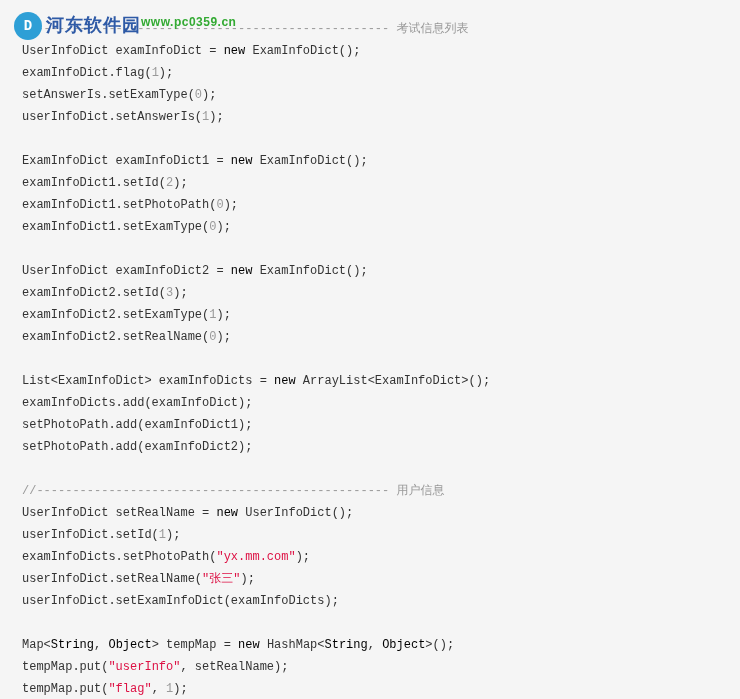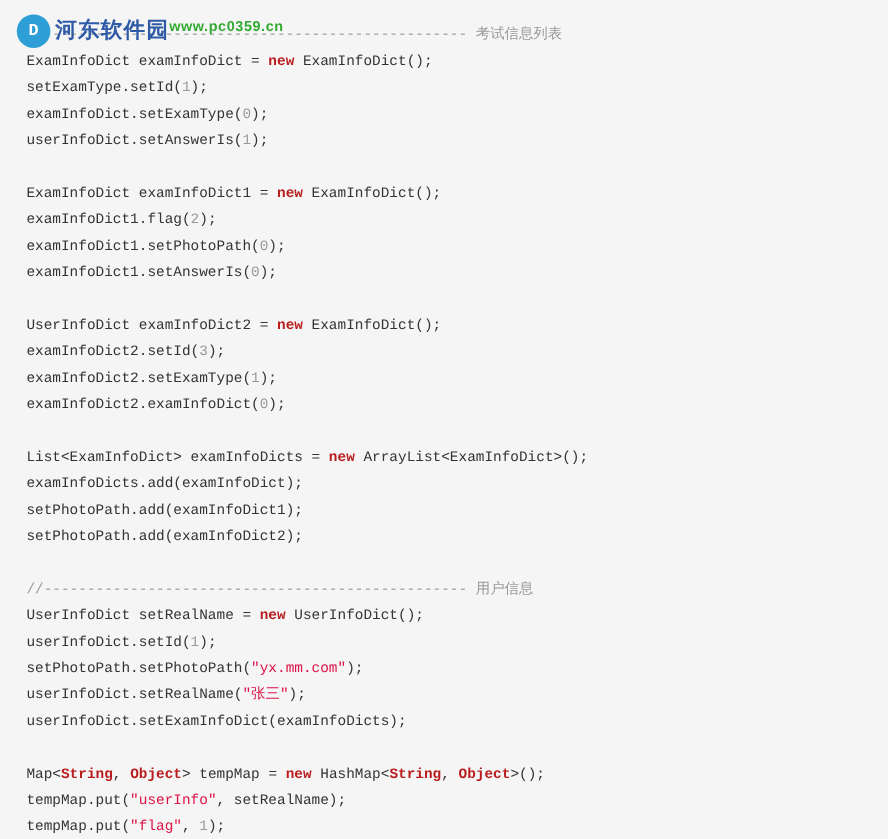--- a/index.html
+++ b/index.html
@@ -13,21 +13,21 @@
       padding: 18px 0 0 22px;
       color: #333333;
       position: relative;
       overflow: hidden;
     }
     .code-line {
       white-space: pre;
       color: #333333;
     }
     .comment { color: #999999; }
-    .keyword { color: #b91c1c; font-weight: bold; }
+    .keyword { color: #000000; }
     .number { color: #999999; }
     .string { color: #dd1144; }
     .watermark-container {
       position: absolute;
       top: 12px;
       left: 14px;
       z-index: 10;
       display: flex;
       align-items: center;
       pointer-events: none;
@@ -71,53 +71,53 @@
 <div class="watermark-container">
   <span class="watermark-logo">D</span>
   <span class="watermark-text">
     <span class="watermark-title">河东软件园</span>
     <span class="watermark-url">www.pc0359.cn</span>
   </span>
 </div>
 
 <div class="row code-line comment">//------------------------------------------------- 考试信息列表</div>
 
-<div class="row code-line"><span>ExamInfoDict examInfoDict = </span><span class="keyword">new</span><span> ExamInfoDict();</span></div>
-<div class="row code-line"><span>setExamType.setId(</span><span class="number">1</span><span>);</span></div>
-<div class="row code-line"><span>examInfoDict.setExamType(</span><span class="number">0</span><span>);</span></div>
+<div class="row code-line"><span>UserInfoDict examInfoDict = </span><span class="keyword">new</span><span> ExamInfoDict();</span></div>
+<div class="row code-line"><span>examInfoDict.flag(</span><span class="number">1</span><span>);</span></div>
+<div class="row code-line"><span>setAnswerIs.setExamType(</span><span class="number">0</span><span>);</span></div>
 <div class="row code-line"><span>userInfoDict.setAnswerIs(</span><span class="number">1</span><span>);</span></div>
 
 <div class="row code-line"> </div>
 
 <div class="row code-line"><span>ExamInfoDict examInfoDict1 = </span><span class="keyword">new</span><span> ExamInfoDict();</span></div>
-<div class="row code-line"><span>examInfoDict1.flag(</span><span class="number">2</span><span>);</span></div>
+<div class="row code-line"><span>examInfoDict1.setId(</span><span class="number">2</span><span>);</span></div>
 <div class="row code-line"><span>examInfoDict1.setPhotoPath(</span><span class="number">0</span><span>);</span></div>
-<div class="row code-line"><span>examInfoDict1.setAnswerIs(</span><span class="number">0</span><span>);</span></div>
+<div class="row code-line"><span>examInfoDict1.setExamType(</span><span class="number">0</span><span>);</span></div>
 
 <div class="row code-line"> </div>
 
 <div class="row code-line"><span>UserInfoDict examInfoDict2 = </span><span class="keyword">new</span><span> ExamInfoDict();</span></div>
 <div class="row code-line"><span>examInfoDict2.setId(</span><span class="number">3</span><span>);</span></div>
 <div class="row code-line"><span>examInfoDict2.setExamType(</span><span class="number">1</span><span>);</span></div>
-<div class="row code-line"><span>examInfoDict2.examInfoDict(</span><span class="number">0</span><span>);</span></div>
+<div class="row code-line"><span>examInfoDict2.setRealName(</span><span class="number">0</span><span>);</span></div>
 
 <div class="row code-line"> </div>
 
 <div class="row code-line"><span>List&lt;ExamInfoDict&gt; examInfoDicts = </span><span class="keyword">new</span><span> ArrayList&lt;ExamInfoDict&gt;();</span></div>
 <div class="row code-line">examInfoDicts.add(examInfoDict);</div>
 <div class="row code-line">setPhotoPath.add(examInfoDict1);</div>
 <div class="row code-line">setPhotoPath.add(examInfoDict2);</div>
 
 <div class="row code-line"> </div>
 
 <div class="row code-line comment">//------------------------------------------------- 用户信息</div>
 
 <div class="row code-line"><span>UserInfoDict setRealName = </span><span class="keyword">new</span><span> UserInfoDict();</span></div>
 <div class="row code-line"><span>userInfoDict.setId(</span><span class="number">1</span><span>);</span></div>
-<div class="row code-line"><span>setPhotoPath.setPhotoPath(</span><span class="string">"yx.mm.com"</span><span>);</span></div>
+<div class="row code-line"><span>examInfoDicts.setPhotoPath(</span><span class="string">"yx.mm.com"</span><span>);</span></div>
 <div class="row code-line"><span>userInfoDict.setRealName(</span><span class="string">"张三"</span><span>);</span></div>
 <div class="row code-line">userInfoDict.setExamInfoDict(examInfoDicts);</div>
 
 <div class="row code-line"> </div>
 
 <div class="row code-line"><span>Map&lt;</span><span class="keyword">String</span><span>, </span><span class="keyword">Object</span><span>&gt; tempMap = </span><span class="keyword">new</span><span> HashMap&lt;</span><span class="keyword">String</span><span>, </span><span class="keyword">Object</span><span>&gt;();</span></div>
 <div class="row code-line"><span>tempMap.put(</span><span class="string">"userInfo"</span><span>, setRealName);</span></div>
 <div class="row code-line"><span>tempMap.put(</span><span class="string">"flag"</span><span>, </span><span class="number">1</span><span>);</span></div>
 
 </body></html>

